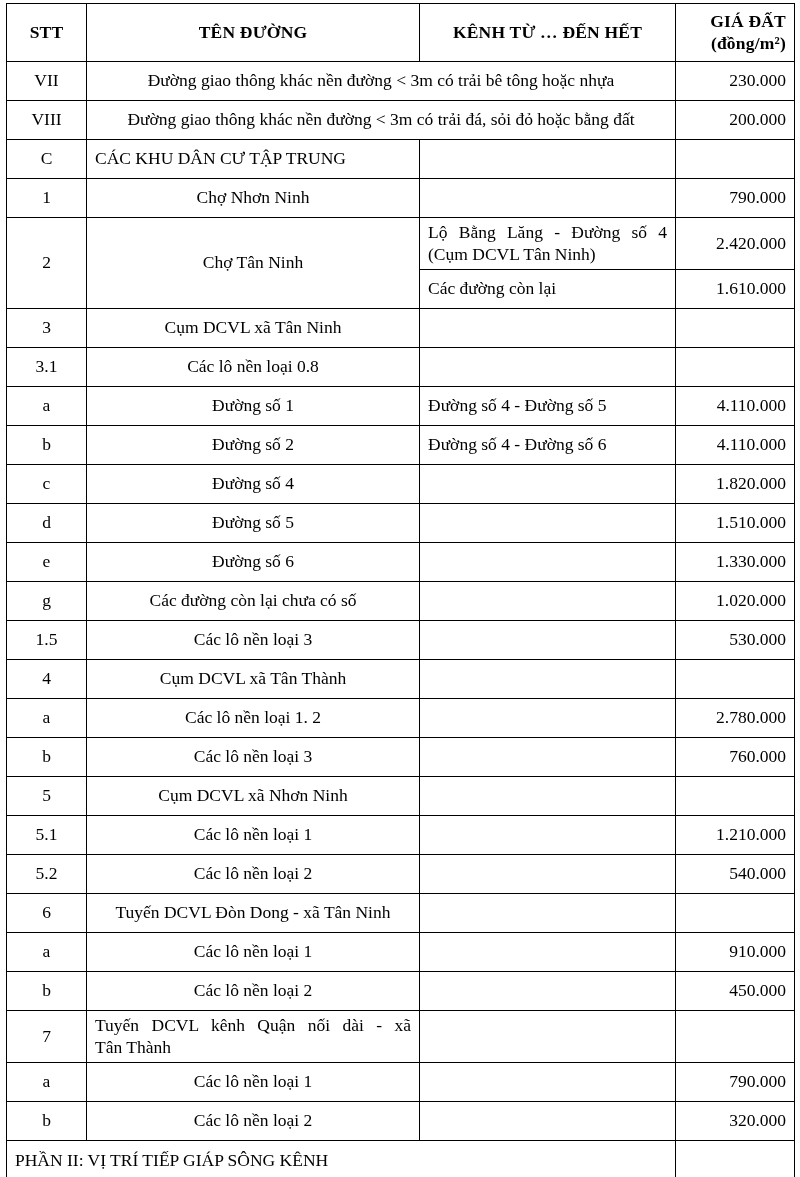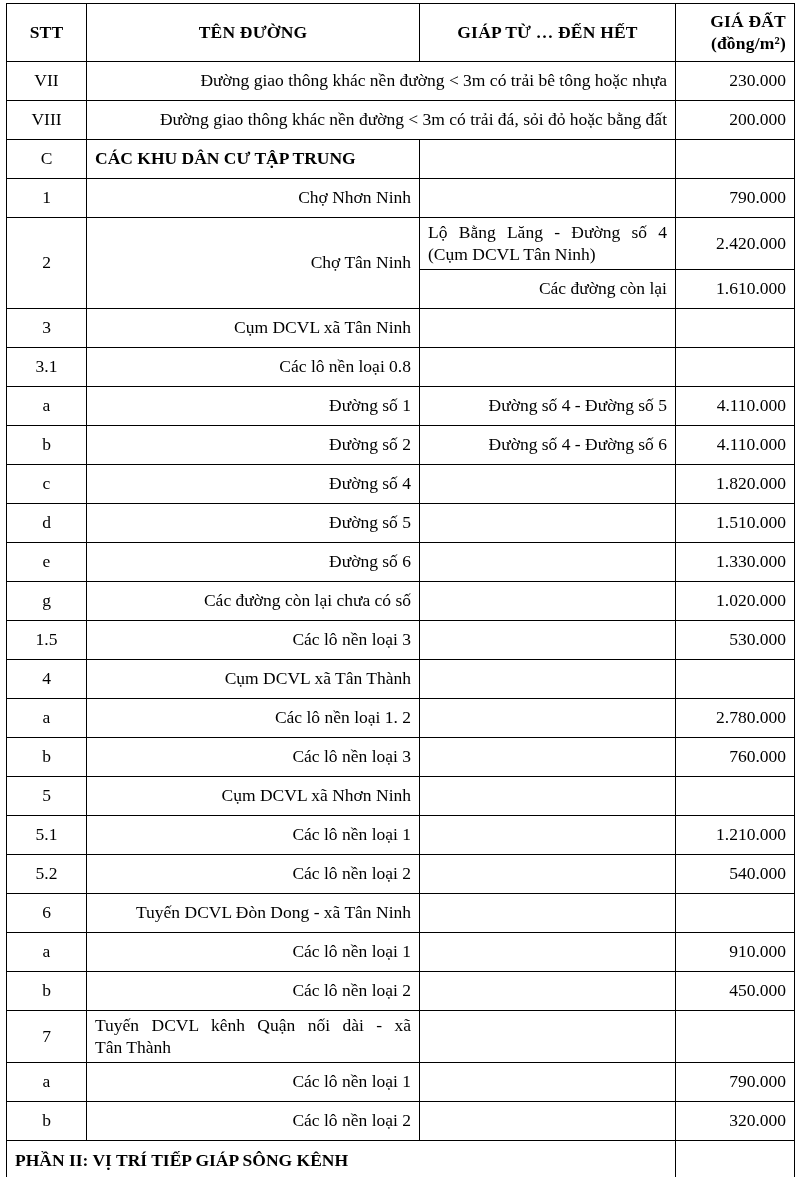--- a/index.html
+++ b/index.html
@@ -49,26 +49,26 @@
     font-weight: bold;
     font-size: 18px;
     letter-spacing: 0.2px;
     height: 58px;
     padding: 2px 4px;
   }
   th.h-gia { font-size: 17px; line-height: 1.2; text-align: right; }
 
   
   td.stt   { text-align: center; }
-  td.name  { text-align: right; }
-  td.doan  { text-align: right; }
+  td.name  { text-align: center; }
+  td.doan  { text-align: left; }
   td.gia   { text-align: right; }
 
   td.bold  { font-weight: normal; }
-  td.span-wide { text-align: left; font-weight: bold; font-size: 17px; white-space: nowrap; }
+  td.span-wide { text-align: left; font-weight: normal; font-size: 17px; white-space: nowrap; }
   td.justify {
     text-align: justify;
     text-align-last: left;
   }
   td.justify .ln { display: block; }
   td.justify .ln.j {
     text-align: justify;
     text-align-last: justify;
   }
 
@@ -89,21 +89,21 @@
       <col class="c-stt">
       <col class="c-ten">
       <col class="c-doan">
       <col class="c-gia">
     </colgroup>
 
     <thead>
       <tr>
         <th class="h-stt">STT</th>
         <th class="h-ten">TÊN ĐƯỜNG</th>
-        <th class="h-doan">GIÁP TỪ … ĐẾN HẾT</th>
+        <th class="h-doan">KÊNH TỪ … ĐẾN HẾT</th>
         <th class="h-gia">
           <span class="ln">GIÁ ĐẤT</span><br>
           <span class="ln">(đồng/m²)</span>
         </th>
       </tr>
     </thead>
 
     <tbody>
 
       <tr class="r-normal">

